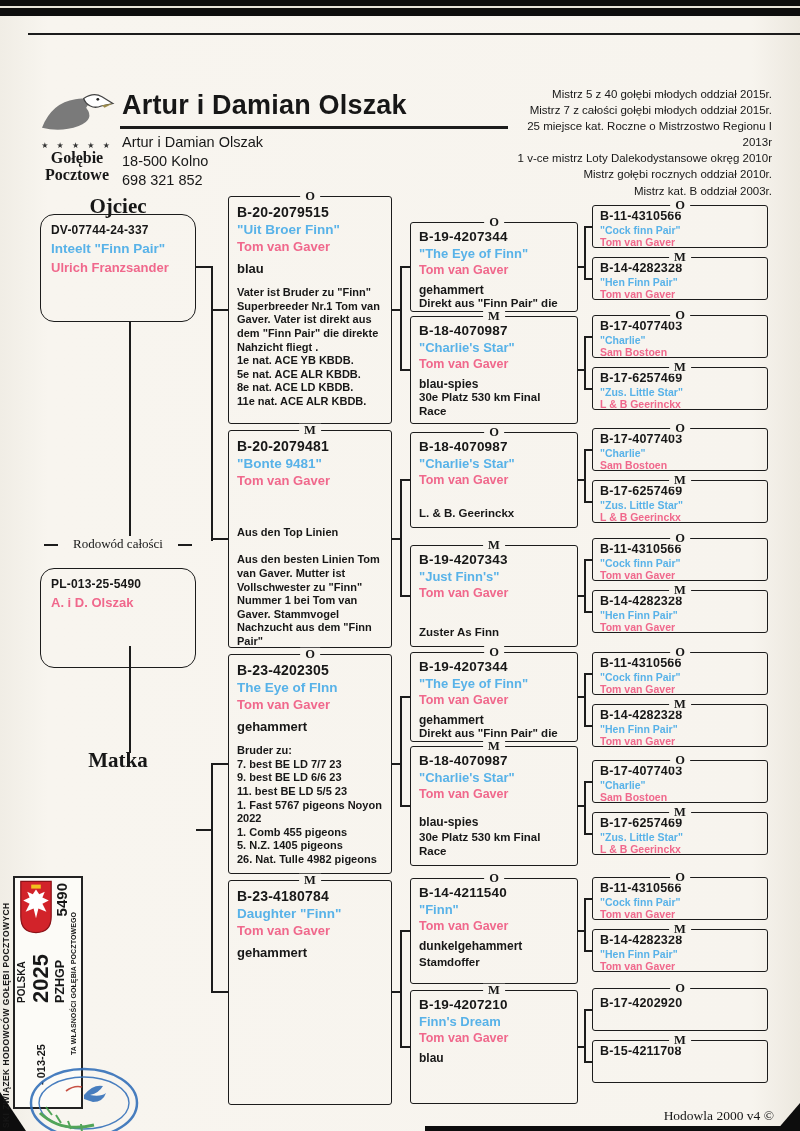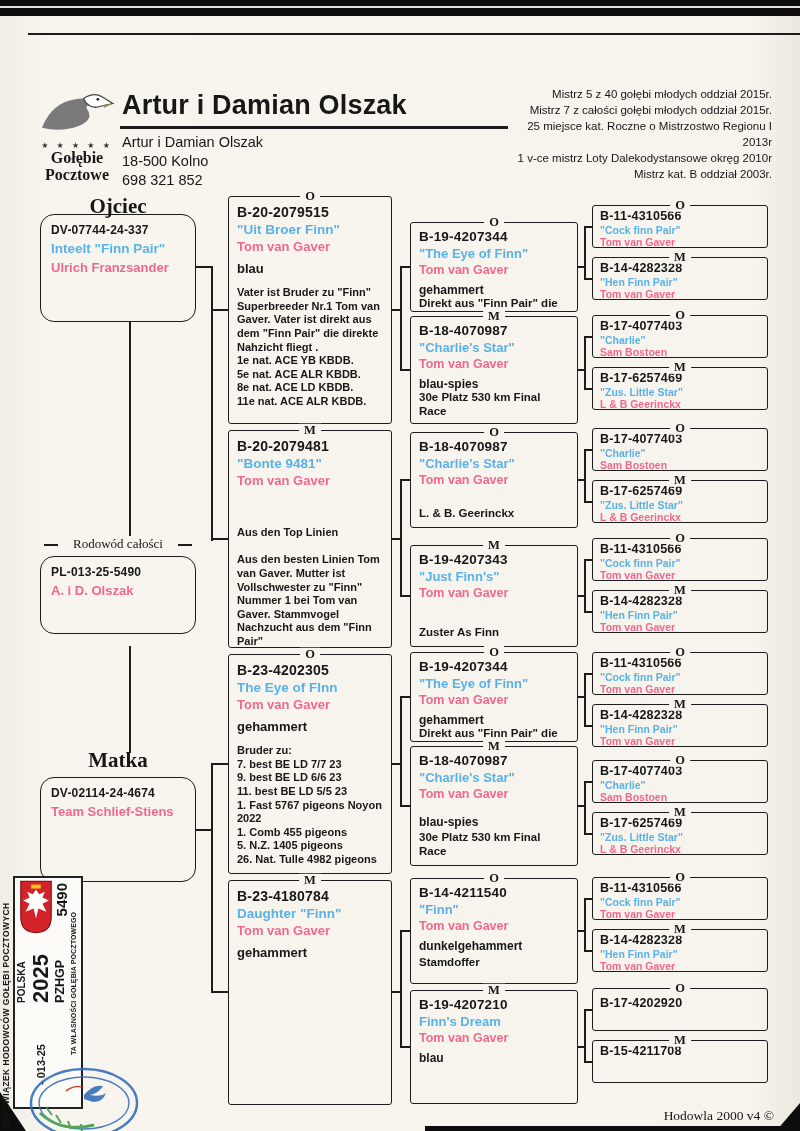--- a/index.html
+++ b/index.html
@@ -77,43 +77,40 @@
     <div>Artur i Damian Olszak</div>
     <div>18-500 Kolno</div>
     <div>698 321 852</div>
   </div>
   <div class="achv">
     <div>Mistrz 5 z 40 gołębi młodych oddział 2015r.</div>
     <div>Mistrz 7 z całości gołębi młodych oddział 2015r.</div>
     <div>25 miejsce kat. Roczne o Mistrzostwo Regionu I</div>
     <div>2013r</div>
     <div>1 v-ce mistrz Loty Dalekodystansowe okręg 2010r</div>
+    <div>Mistrz gołębi rocznych oddział 2010r.</div>
     <div>Mistrz kat. B oddział 2003r.</div>
   </div>
 
   <div class="colhead" style="top:194px">Ojciec</div>
   <div class="box c1" style="top:214px;height:108px">
     <div class="ring">DV-07744-24-337</div>
     <div class="name">Inteelt "Finn Pair"</div>
     <div class="breeder">Ulrich Franzsander</div>
   </div>
 
   <div class="centerlabel">Rodowód całości</div>
   <i class="ln" style="left:44px;top:544px;width:14px;height:1.5px"></i>
   <i class="ln" style="left:178px;top:544px;width:14px;height:1.5px"></i>
-  <div class="box c1" style="top:556px;height:78px">
+  <div class="box c1" style="top:568px;height:100px">
     <div class="ring">PL-013-25-5490</div>
     <div class="breeder mt16">A. i D. Olszak</div>
   </div>
 
   <div class="colhead" style="top:748px">Matka</div>
-  <div class="box c1" style="top:777px;height:105px">
-    <div class="ring">DV-02114-24-4674</div>
-    <div class="breeder mt24">Team Schlief-Stiens</div>
-  </div>
 
   <div class="box c2" style="top:196px;height:228px">
     <span class="sex">O</span>
     <div class="ring">B-20-2079515</div>
     <div class="name">"Uit Broer Finn"</div>
     <div class="breeder">Tom van Gaver</div>
     <div class="colorline">blau</div>
     <div class="bodytext">Vater ist Bruder zu "Finn" Superbreeder Nr.1 Tom van Gaver. Vater ist direkt aus dem "Finn Pair" die direkte Nahzicht fliegt .
 1e nat. ACE YB KBDB.
 5e nat. ACE ALR KBDB.

